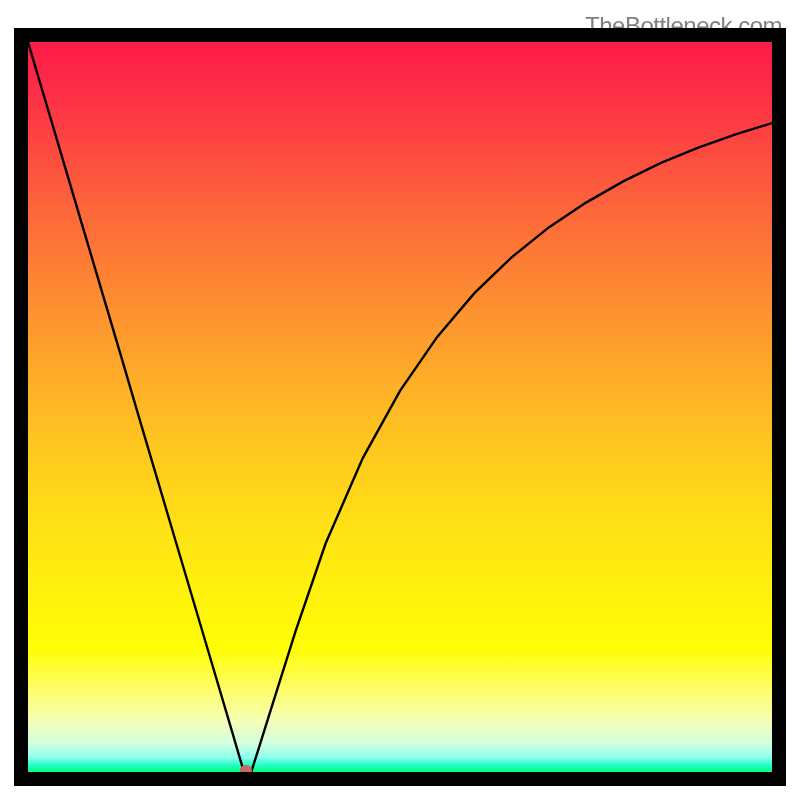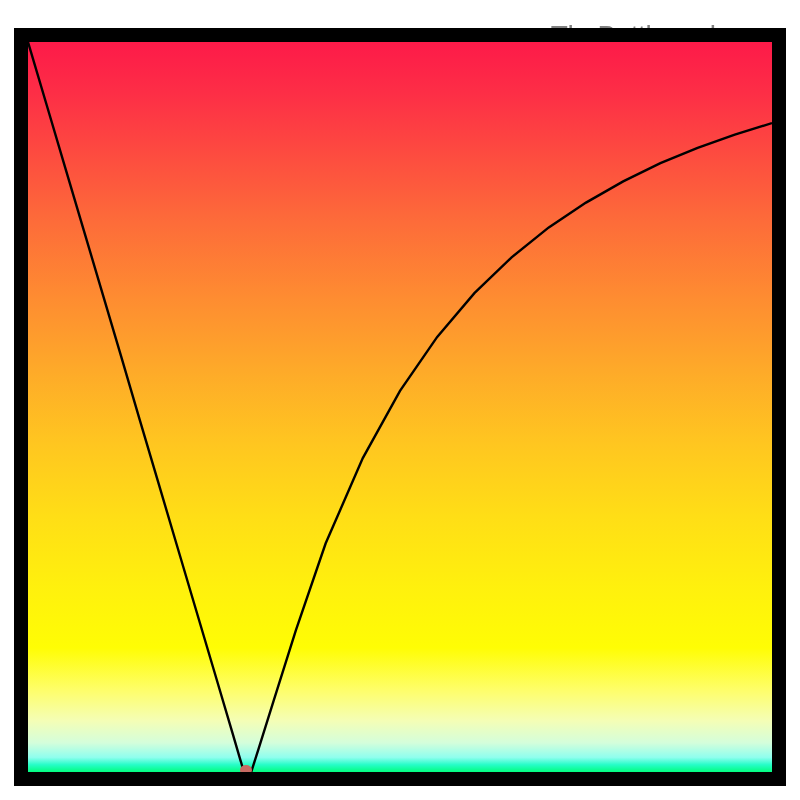--- a/index.html
+++ b/index.html
@@ -7,24 +7,24 @@
     padding: 0;
     background: #ffffff;
   }
   .container {
     width: 800px;
     height: 800px;
     position: relative;
   }
   .watermark {
     position: absolute;
-    top: 20px;
+    top: 12px;
     right: 18px;
     font-family: Arial, Helvetica, sans-serif;
-    font-size: 28px;
+    font-size: 24px;
     color: #808080;
     font-weight: 400;
     letter-spacing: -0.5px;
   }
   .plot-frame {
     position: absolute;
     left: 14px;
     top: 28px;
     width: 772px;
     height: 758px;

